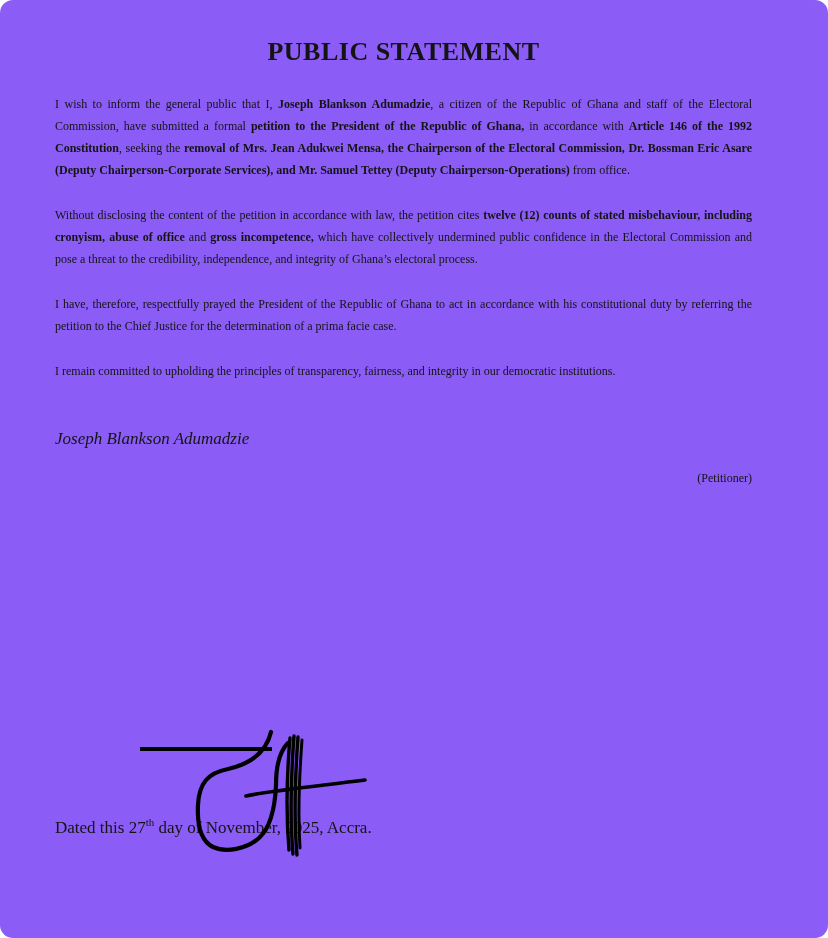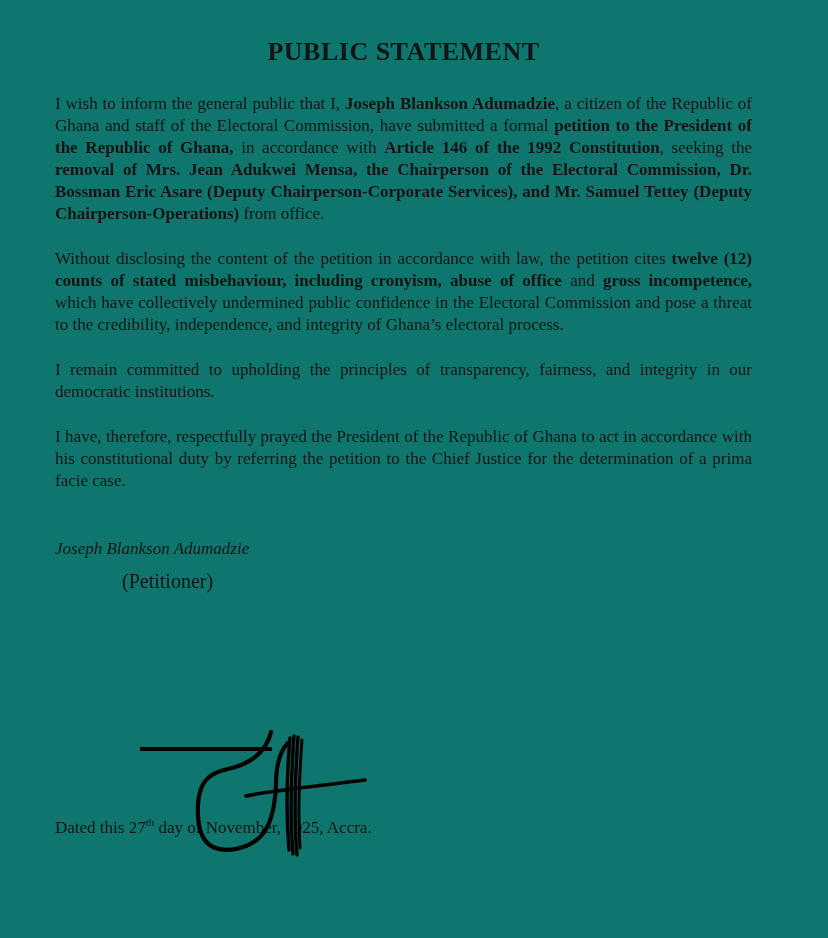--- a/index.html
+++ b/index.html
@@ -1,61 +1,63 @@
 <!DOCTYPE html>
 <html><head>
 <meta charset="utf-8">
 <style>
   * { margin: 0; padding: 0; box-sizing: border-box; }
   html, body { background: #ffffff; }
   .page {
     position: relative;
     width: 828px;
     height: 938px;
-    background: #0f766e;
+    background: #8b5cf6;
     font-family: "Liberation Serif", "DejaVu Serif", serif;
     color: #141414;
     padding: 0 76px 0 55px;
     overflow: hidden;
+    border-radius: 13px;
   }
   .doc-title {
     margin-top: 38px;
     text-align: center;
     font-size: 26px;
     font-weight: bold;
     letter-spacing: 0.5px;
     line-height: 28px;
   }
   .release-line {
     margin-top: 54px;
     text-align: center;
     font-size: 28px;
     font-weight: bold;
     letter-spacing: 0.3px;
     line-height: 30px;
   }
   p.body-para {
-    font-size: 17px;
+    font-size: 12px;
     line-height: 22px;
     text-align: justify;
     margin-top: 23px;
   }
   p.body-para.first { margin-top: 27px; }
   p.body-para b { font-weight: bold; }
   .sig-block { margin-top: 46px; }
   .sig-name {
     font-style: italic;
     font-size: 17px;
     line-height: 22px;
   }
   .sig-role {
-    font-size: 20px;
+    font-size: 12px;
     line-height: 22px;
-    margin-top: 10px;
+    margin-top: 17px;
     padding-left: 67px;
+    text-align: right;
   }
   .sig-line {
     position: absolute;
     left: 140px;
     top: 747px;
     width: 132px;
     height: 4px;
     background: #000000;
   }
   .date-line {
@@ -89,23 +91,23 @@
 <div class="page">
 
   <h1 class="doc-title">PUBLIC STATEMENT</h1>
 
 
   <p class="body-para first"><span>I wish to inform the general public that I, </span><b>Joseph Blankson Adumadzie</b><span>, a citizen of the Republic of Ghana and staff of the Electoral Commission, have submitted a formal </span><b>petition to the President of the Republic of Ghana,</b><span> in accordance with </span><b>Article 146 of the 1992 Constitution</b><span>, seeking the </span><b>removal of Mrs. Jean Adukwei Mensa, the Chairperson of the Electoral Commission, Dr. Bossman Eric Asare (Deputy Chairperson-Corporate Services), and Mr. Samuel Tettey (Deputy Chairperson-Operations)</b><span> from office.</span></p>
 
   <p class="body-para"><span>Without disclosing the content of the petition in accordance with law, the petition cites </span><b>twelve (12) counts of stated misbehaviour, including cronyism, abuse of office</b><span> and </span><b>gross incompetence,</b><span> which have collectively undermined public confidence in the Electoral Commission and pose a threat to the credibility, independence, and integrity of Ghana’s electoral process.</span></p>
 
 
+  <p class="body-para"><span>I have, therefore, respectfully prayed the President of the Republic of Ghana to act in accordance with his constitutional duty by referring the petition to the Chief Justice for the determination of a prima facie case.</span></p>
+
   <p class="body-para"><span>I remain committed to upholding the principles of transparency, fairness, and integrity in our democratic institutions.</span></p>
-
-  <p class="body-para"><span>I have, therefore, respectfully prayed the President of the Republic of Ghana to act in accordance with his constitutional duty by referring the petition to the Chief Justice for the determination of a prima facie case.</span></p>
 
   <div class="sig-block">
     <div class="sig-name">Joseph Blankson Adumadzie</div>
     <div class="sig-role">(Petitioner)</div>
   </div>
 
   <div class="sig-line"></div>
 
   <div class="date-line"><span>Dated this 27</span><sup>th</sup><span> day of November, 2025, Accra.</span></div>
 

